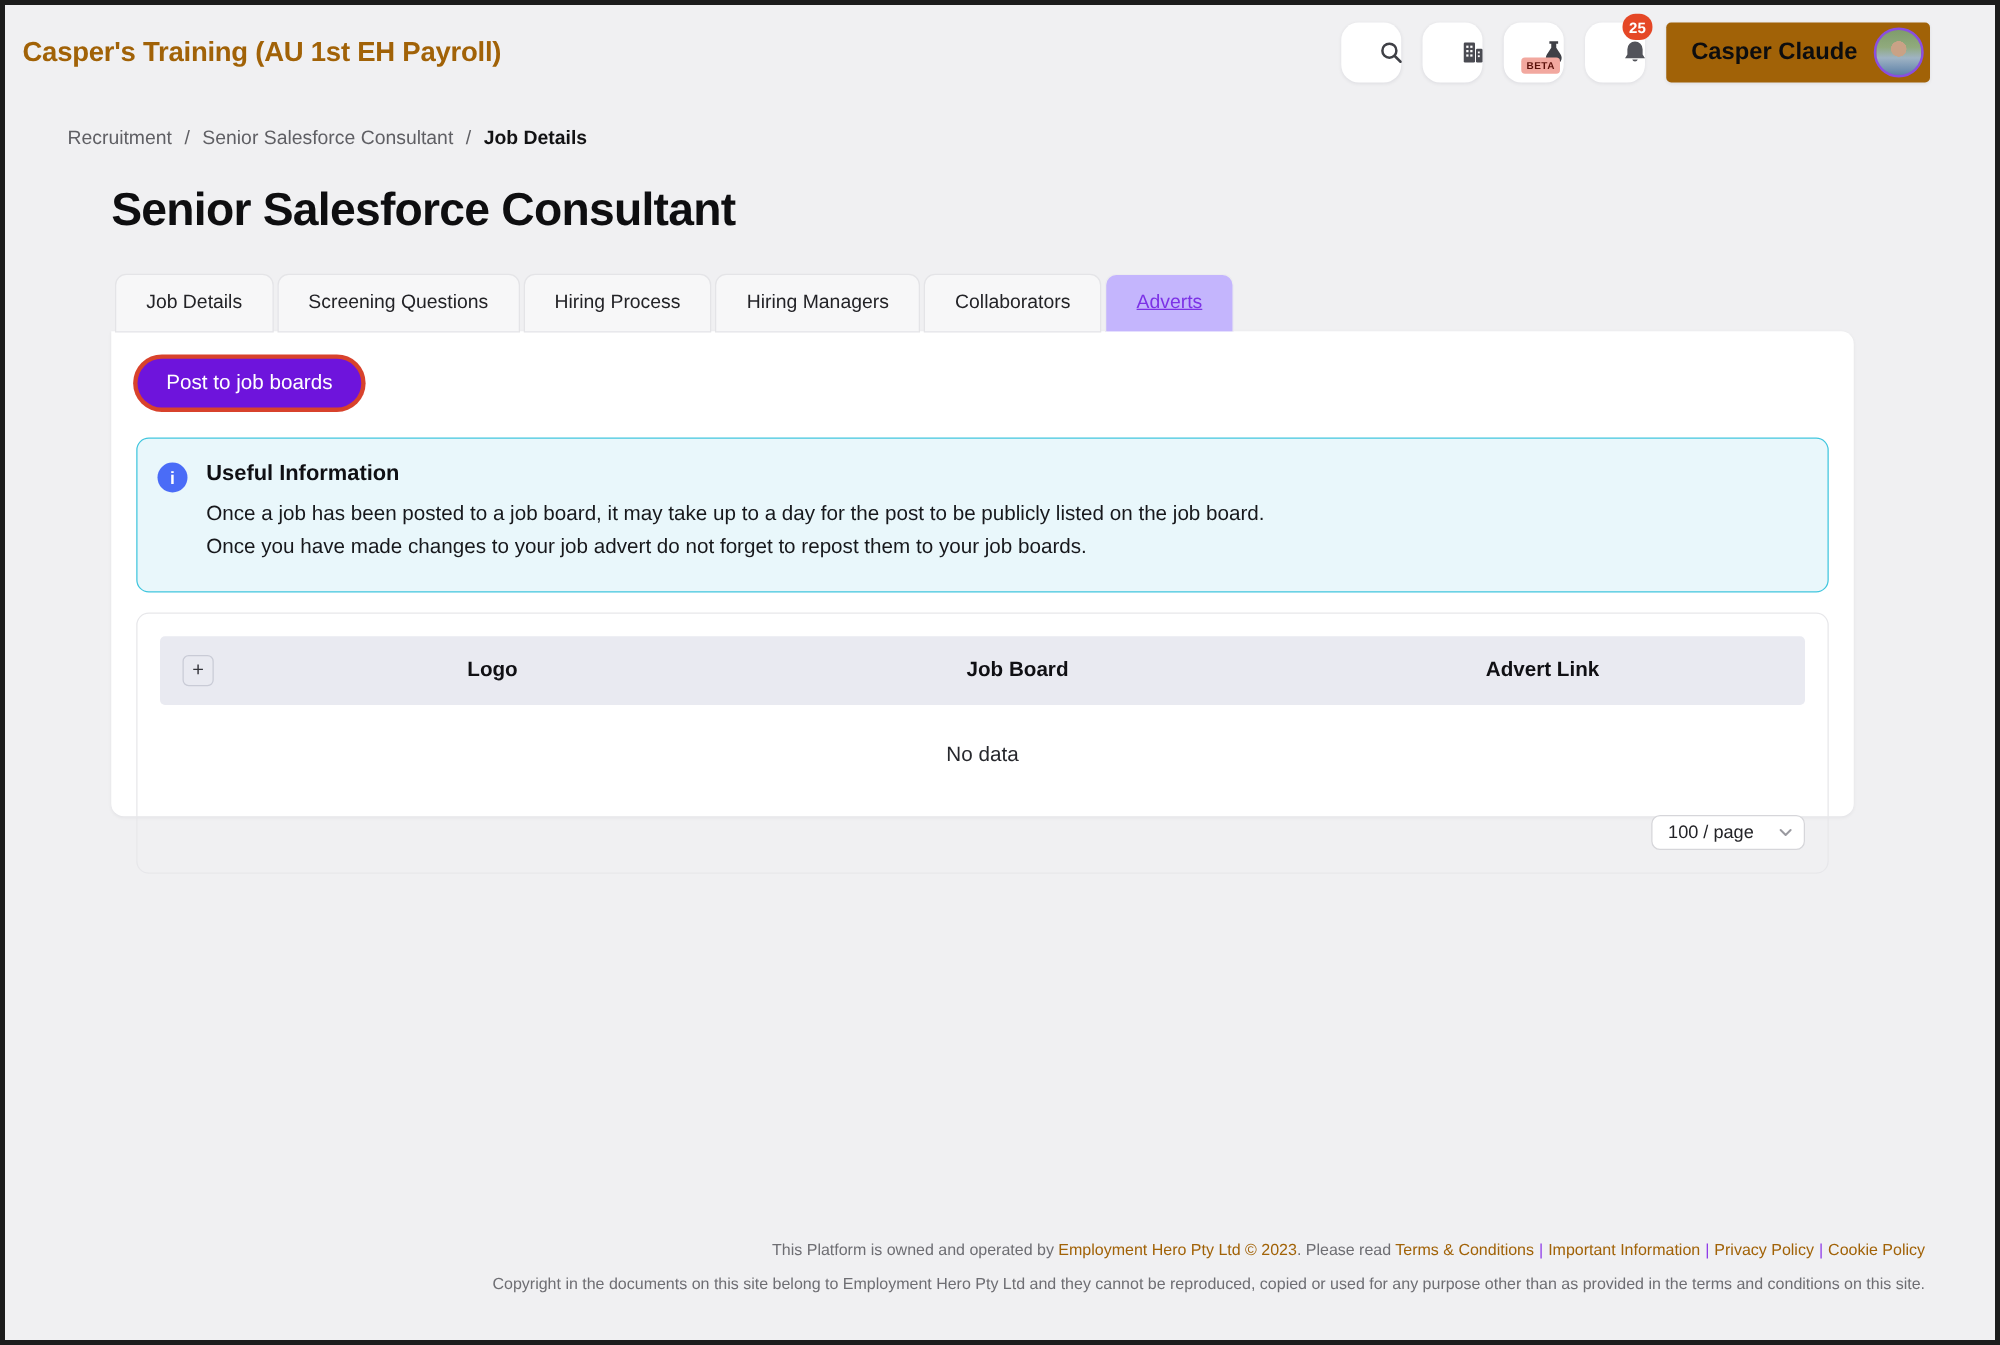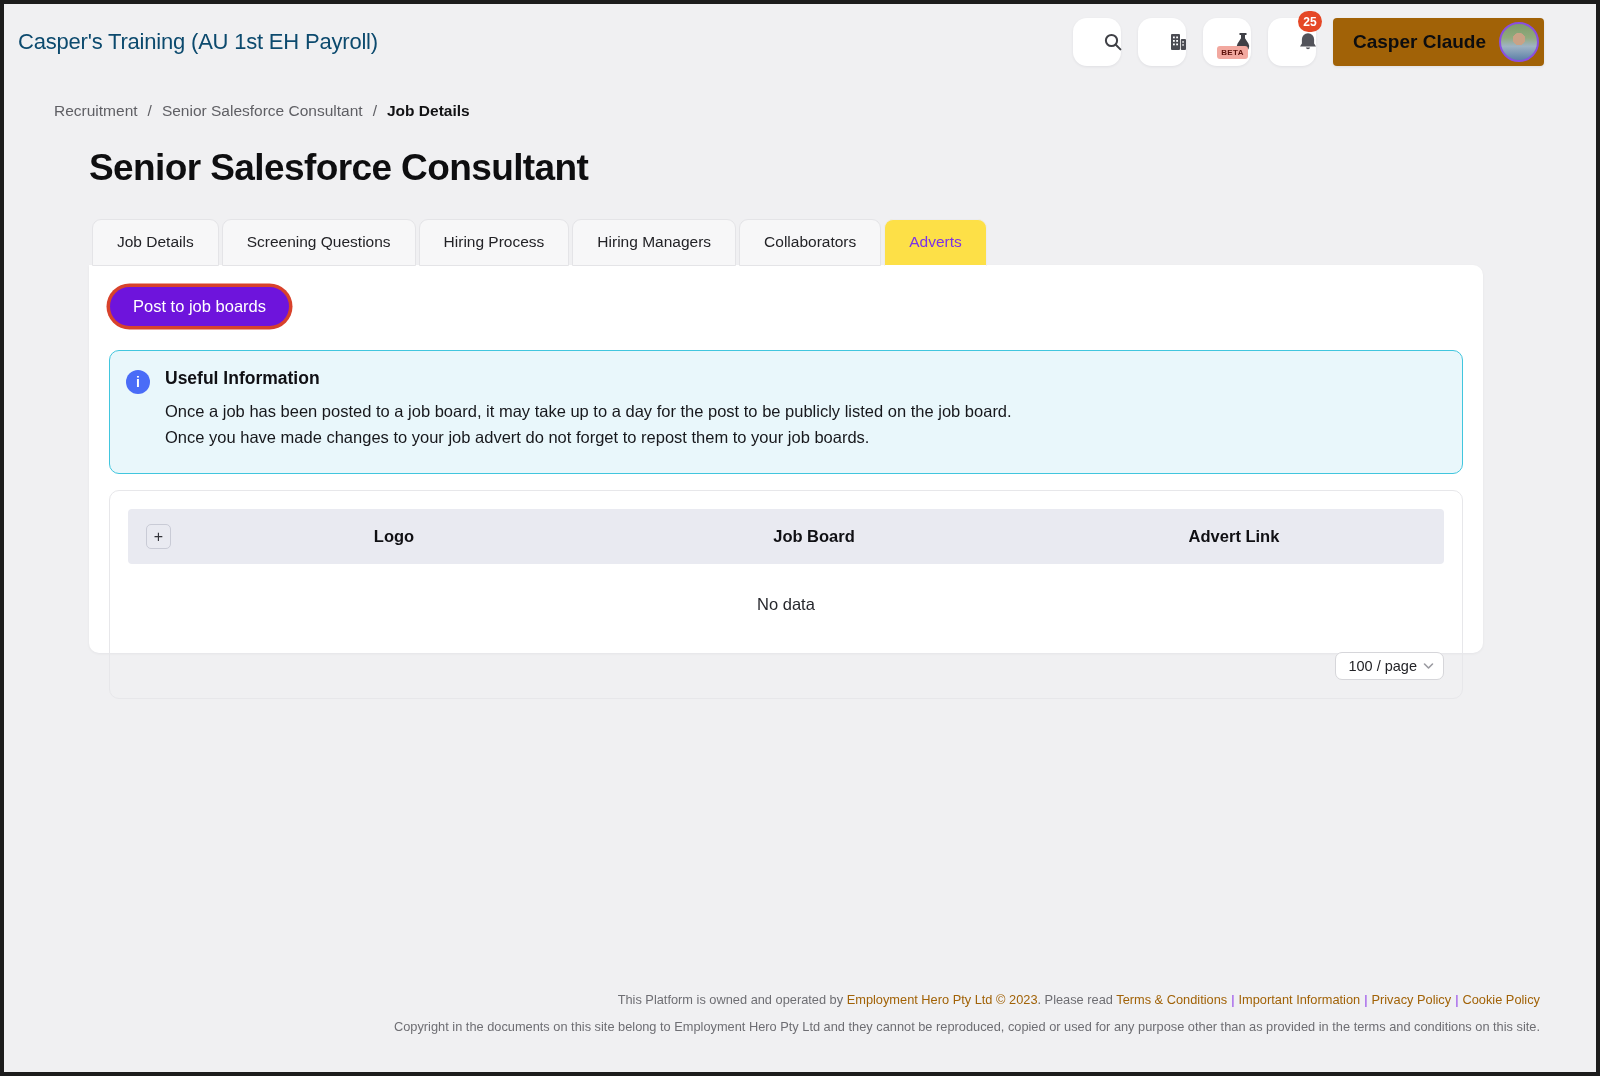--- a/index.html
+++ b/index.html
@@ -8,21 +8,21 @@
     font-family: "Liberation Sans", "DejaVu Sans", sans-serif;
     background:#f0f0f2;
     border:4px solid #1c1c1c;
     position:relative;
     overflow:hidden;
     color:#17181c;
   }
 
   
   .topbar { display:flex; justify-content:space-between; align-items:center; padding:14px 52px 0 14px; }
-  .app-title { font-size:22px; font-weight:400; color:#0c4a6e; letter-spacing:-0.2px; }
+  .app-title { font-size:22px; font-weight:700; color:#a16207; letter-spacing:-0.2px; }
   .header-actions { display:flex; align-items:center; gap:17px; }
   .icon-btn {
     width:48px; height:48px; border-radius:14px; background:#fff; position:relative;
     display:flex; align-items:center; justify-content:center;
     box-shadow:0 1px 3px rgba(20,20,40,.07); cursor:pointer;padding-left:32px;
   }
   .notif-badge {
     position:absolute; top:-7px; right:-6px; min-width:24px; height:21px; padding:0 5px;
     background:#e54726; color:#fff; border-radius:11px; font-size:12px; font-weight:700;
     display:flex; align-items:center; justify-content:center;
@@ -48,21 +48,21 @@
   .breadcrumb .crumb { cursor:pointer; }
   .breadcrumb .current { color:#121214; font-weight:700; }
   .page-title { margin:27px 0 0 85px; font-size:37px; font-weight:800; color:#0e0e10; letter-spacing:-0.6px; }
 
   
   .tabs { display:flex; gap:3px; margin:30px 0 -1px 88px; position:relative; z-index:2; }
   .tab {
     background:#f7f7f8; border:1px solid #e4e4e7; border-radius:9px 9px 0 0;
     padding:13px 24px 14px; font-size:15.5px; color:#232327; cursor:pointer; white-space:nowrap;
   }
-  .tab.active { background:#fde047; color:#7c32e6; border-color:#ececef; border-bottom-color:#fff; }
+  .tab.active { background:#c4b5fd; color:#7c32e6; border-color:#ececef; border-bottom-color:#fff;text-decoration:underline; }
 
   
   .panel {
     margin:0 113px 0 85px; background:#fff; border-radius:0 10px 10px 10px;
     height:388px; padding:20px; position:relative; z-index:1;
     box-shadow:0 1px 3px rgba(20,20,40,.05);
   }
   .post-btn {
     display:inline-block; background:#6e14dc; color:#fff; border:none; cursor:pointer;
     font-family:inherit; font-size:16.5px; padding:10px 23px; border-radius:22px;
@@ -89,21 +89,21 @@
   }
   .expand-btn {
     width:25px; height:25px; margin-left:18px; border:1px solid #c9cbd6; border-radius:5px;
     background:transparent; color:#33343a; font-size:16px; line-height:1; cursor:pointer;
     display:flex; align-items:center; justify-content:center; font-family:inherit;
   }
   .col-header { text-align:center; font-weight:700; font-size:16.5px; color:#101014; }
   .empty-row { text-align:center; font-size:16.5px; color:#27282d; padding:31px 0 38px; }
   .pagination { display:flex; justify-content:flex-end; }
   .page-size {
-    display:inline-flex; align-items:center; gap:6px; background:#fff; cursor:pointer;
+    display:inline-flex; align-items:center; gap:20px; background:#fff; cursor:pointer;
     border:1px solid #d6d6da; border-radius:7px; padding:5px 9px 5px 12px;
     font-size:14.5px; color:#232327; font-family:inherit;
   }
 
   
   .footer { position:absolute; right:56px; bottom:38px; text-align:right; font-size:12.8px; color:#6e6e73; }
   .footer .flink { color:#a16207; cursor:pointer; }
   .footer .fdiv { color:#8f3ae8; margin:0 4px; }
   .footer-line2 { margin-top:12px; }
 

